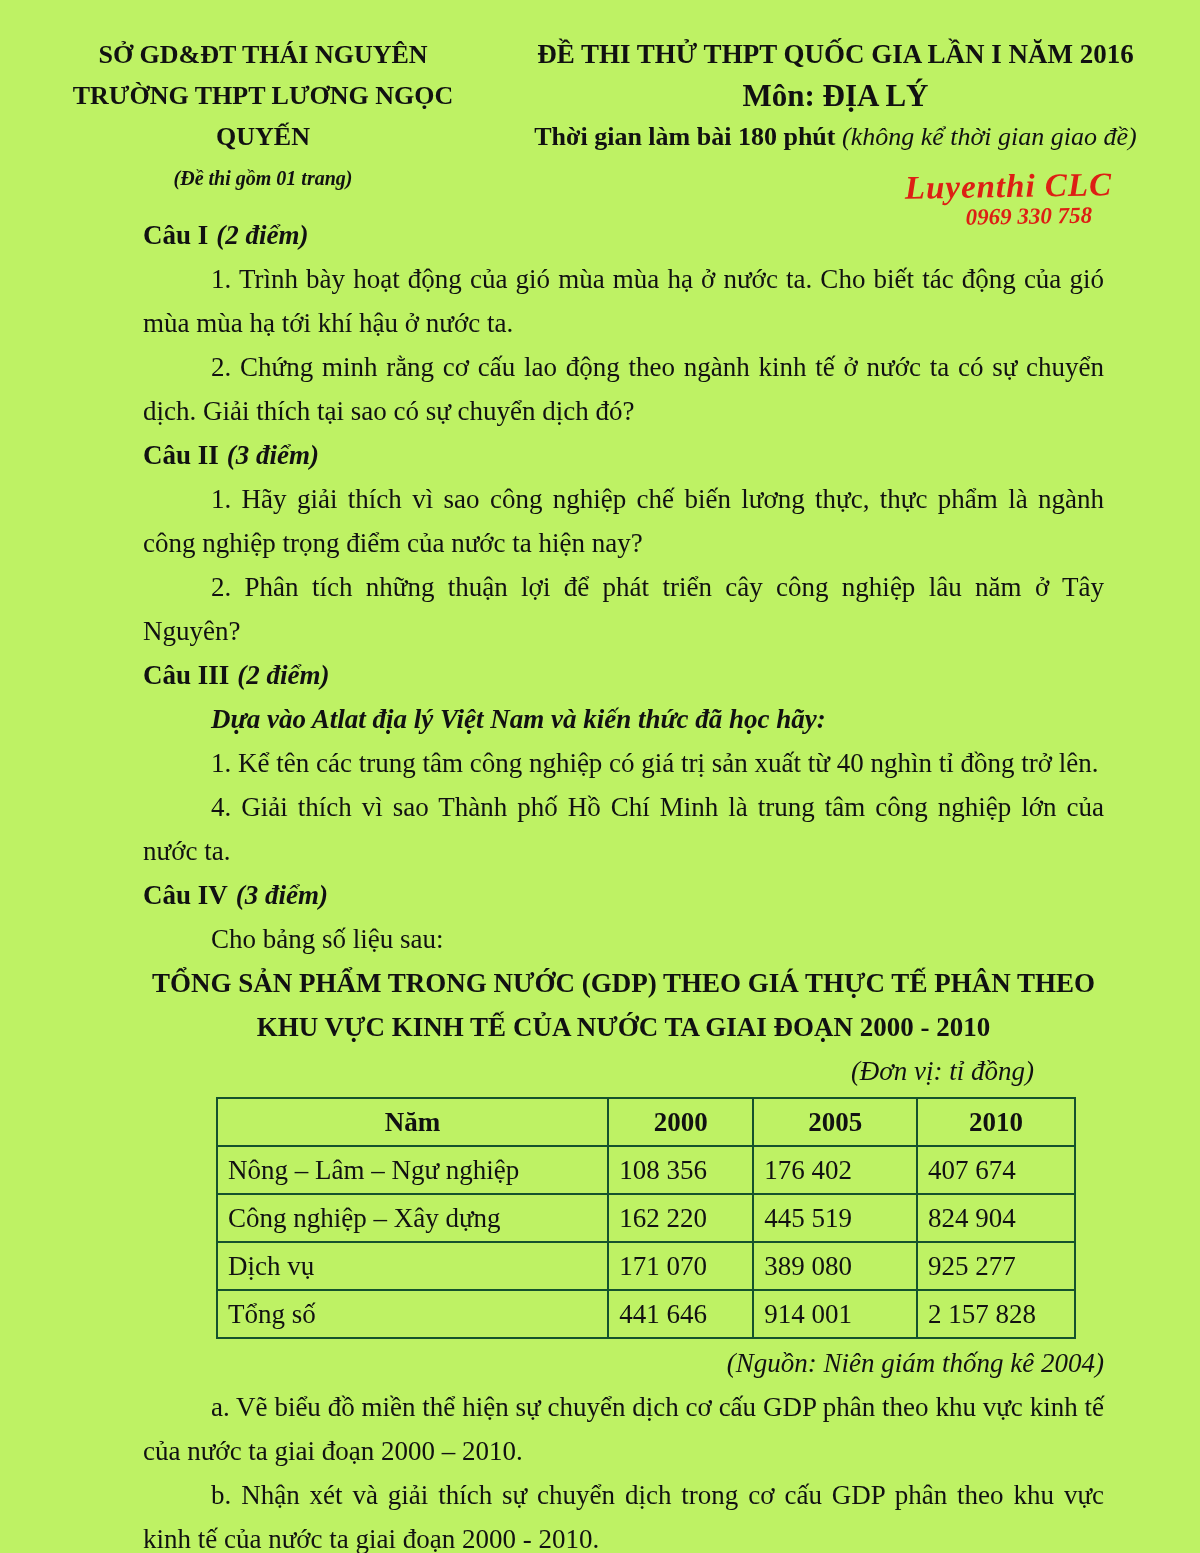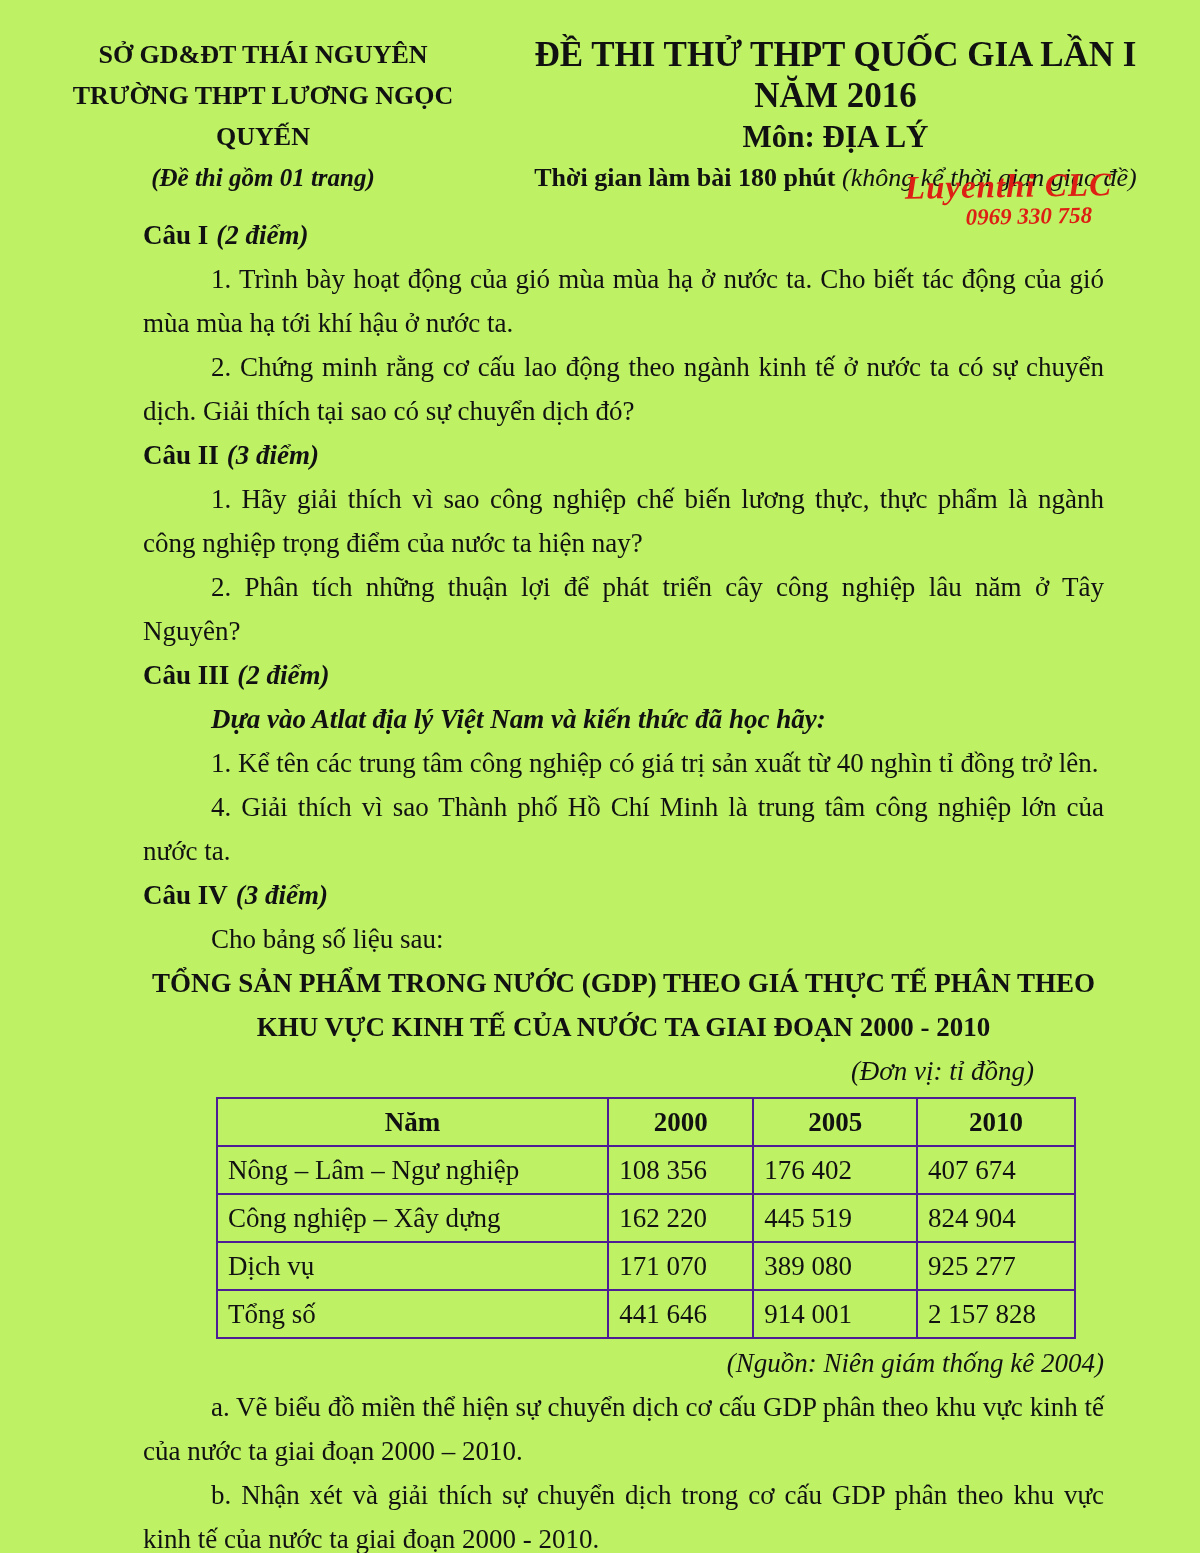--- a/index.html
+++ b/index.html
@@ -14,23 +14,23 @@
     box-sizing: border-box;
   }
   .b  { font-weight: bold; }
   .i  { font-style: italic; }
   .bi { font-weight: bold; font-style: italic; }
 
   
   .header { display: flex; padding: 34px 20px 0 58px; }
   .h-left { width: 410px; text-align: center; }
   .h-left .l1, .h-left .l2 { font-weight: bold; font-size: 26px; line-height: 41px; }
-  .h-left .l3 { font-weight: bold; font-style: italic; font-size: 25px; line-height: 42px; }
+  .h-left .l3 { font-weight: bold; font-style: italic; font-size: 20px; line-height: 42px; }
   .h-right { width: 665px; margin-left: auto; margin-right: 12px; text-align: center; }
-  .h-right .l1 { font-weight: bold; font-size: 35px; line-height: 41px; }
+  .h-right .l1 { font-weight: bold; font-size: 27px; line-height: 41px; }
   .h-right .l2 { font-weight: bold; font-size: 31px; line-height: 41px; }
   .h-right .l3 { font-size: 26px; line-height: 42px; white-space: nowrap; }
 
   
   .logo {
     position: absolute; top: 170px; right: 88px;
     text-align: center; line-height: 1;
     transform: rotate(-1deg);
   }
   .logo .brand { font-size: 33px; font-weight: bold; font-style: italic; letter-spacing: 1px; }
@@ -46,21 +46,21 @@
   .tbl-title { text-align: center; font-weight: bold; }
   .unit-line { text-align: right; font-style: italic; padding-right: 70px; }
 
   table.data {
     border-collapse: collapse;
     margin: 4px 0 2px 73px;
     width: 860px;
     table-layout: fixed;
   }
   table.data th, table.data td {
-    border: 2px solid #4c1d95;
+    border: 2px solid #14532d;
     font-size: 27px;
     padding: 5px 10px;
     height: 36px;
     overflow: hidden;
     white-space: nowrap;
   }
   table.data th { font-weight: bold; text-align: center; }
   td.rowlabel { font-weight: normal; text-align: left; }
   td.num { padding-right: 13px; }
   col.c1 { width: 45.6%; } col.c2 { width: 16.9%; } col.c3 { width: 19.1%; } col.c4 { width: 18.4%; }

